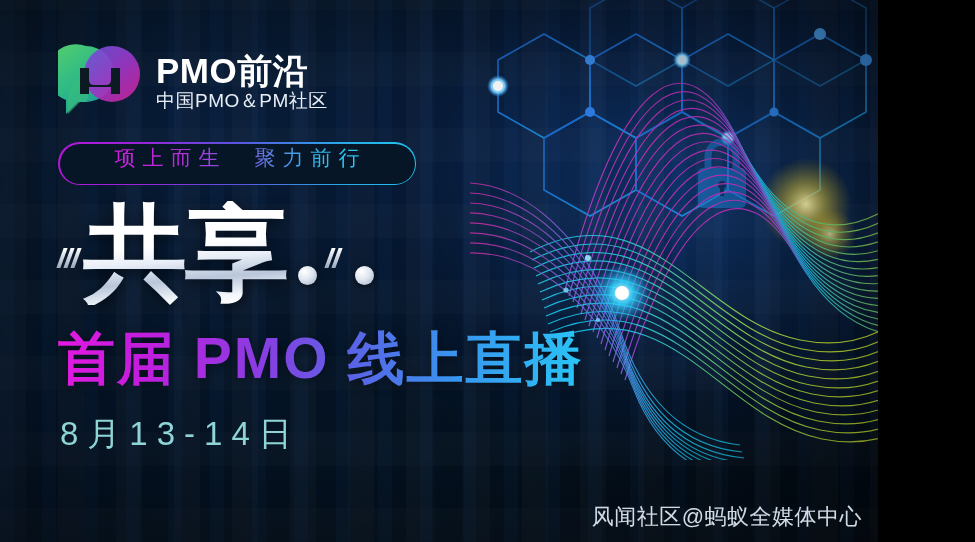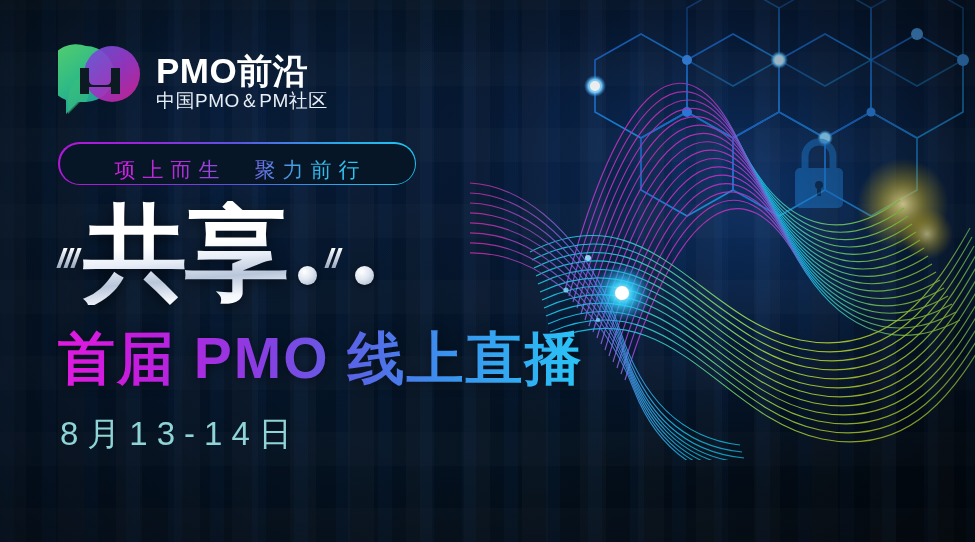--- a/index.html
+++ b/index.html
@@ -1,17 +1,17 @@
 <!DOCTYPE html>
 <html><head>
 <meta charset="utf-8">
 <style>
   html,body{margin:0;padding:0;background:#000;}
   .banner{
-    position:relative;width:975px;height:542px;overflow:hidden;
+    position:relative;width:878px;height:542px;overflow:hidden;
     font-family:"Liberation Sans","DejaVu Sans",sans-serif;
     background:
       radial-gradient(ellipse 520px 380px at 78% 34%, rgba(16,58,120,.75) 0%, rgba(8,30,70,.30) 55%, rgba(3,12,30,0) 78%),
       radial-gradient(ellipse 420px 300px at 20% 18%, rgba(10,38,82,.50) 0%, rgba(4,16,38,0) 70%),
       linear-gradient(150deg,#061727 0%,#05152a 40%,#03101d 70%,#020a14 100%);
   }
   
   .bg-blocks{position:absolute;inset:0;
     background-image:
       repeating-linear-gradient(90deg, rgba(255,255,255,.028) 0 26px, rgba(255,255,255,0) 26px 58px),
@@ -31,21 +31,21 @@
   .logo-mark{position:relative;width:84px;height:74px;flex:none;}
   .logo-text{display:flex;flex-direction:column;gap:3px;}
   .logo-title{font-size:35px;font-weight:bold;color:#fff;letter-spacing:.5px;line-height:1;}
   .logo-sub{font-size:19px;color:#e8eef6;letter-spacing:.5px;line-height:1;}
 
   
   .pill{position:absolute;left:58px;top:142px;height:40px;width:355px;
     border-radius:22px;padding:1.6px;
     background:linear-gradient(90deg,#b317d8 0%,#9b23d9 22%,#5b54e0 50%,#2aa8e6 78%,#1fc4f0 100%);}
   .pill-inner{height:100%;width:100%;border-radius:21px;background:#061626;
-    display:flex;align-items:flex-end;justify-content:center;font-family:Liberation Mono, monospace;}
+    display:flex;align-items:flex-start;justify-content:center;font-family:Liberation Mono, monospace;}
   .pill-text{font-size:21px;font-weight:500;letter-spacing:7px;padding-left:7px;
     background:linear-gradient(90deg,#d21fe0 0%,#b92ad8 26%,#7b5ce4 52%,#36b4ea 78%,#27cdf4 100%);
     -webkit-background-clip:text;background-clip:text;color:transparent;}
 
   
   .headline{position:absolute;left:60px;top:186px;display:flex;align-items:center;height:118px;margin-top:8px;}
   .hl-char{
     font-size:104px;font-weight:bold;line-height:1;letter-spacing:-2px;
     background:linear-gradient(175deg,#ffffff 0%,#ffffff 42%,#e8eef7 56%,#b9c6da 72%,#f4f7fb 88%,#ffffff 100%);
     -webkit-background-clip:text;background-clip:text;color:transparent;
@@ -265,14 +265,15 @@
     <span class="hl-dot"></span>
   </div>
 
   <div class="subtitle">首届 PMO 线上直播</div>
 
   <div class="dateline">
     <span>8月13-14日</span>
     <span class="gap"></span>
   </div>
 
+  <div class="watermark">风闻社区@蚂蚁全媒体中心</div>
 
 </div>
 
 </body></html>

